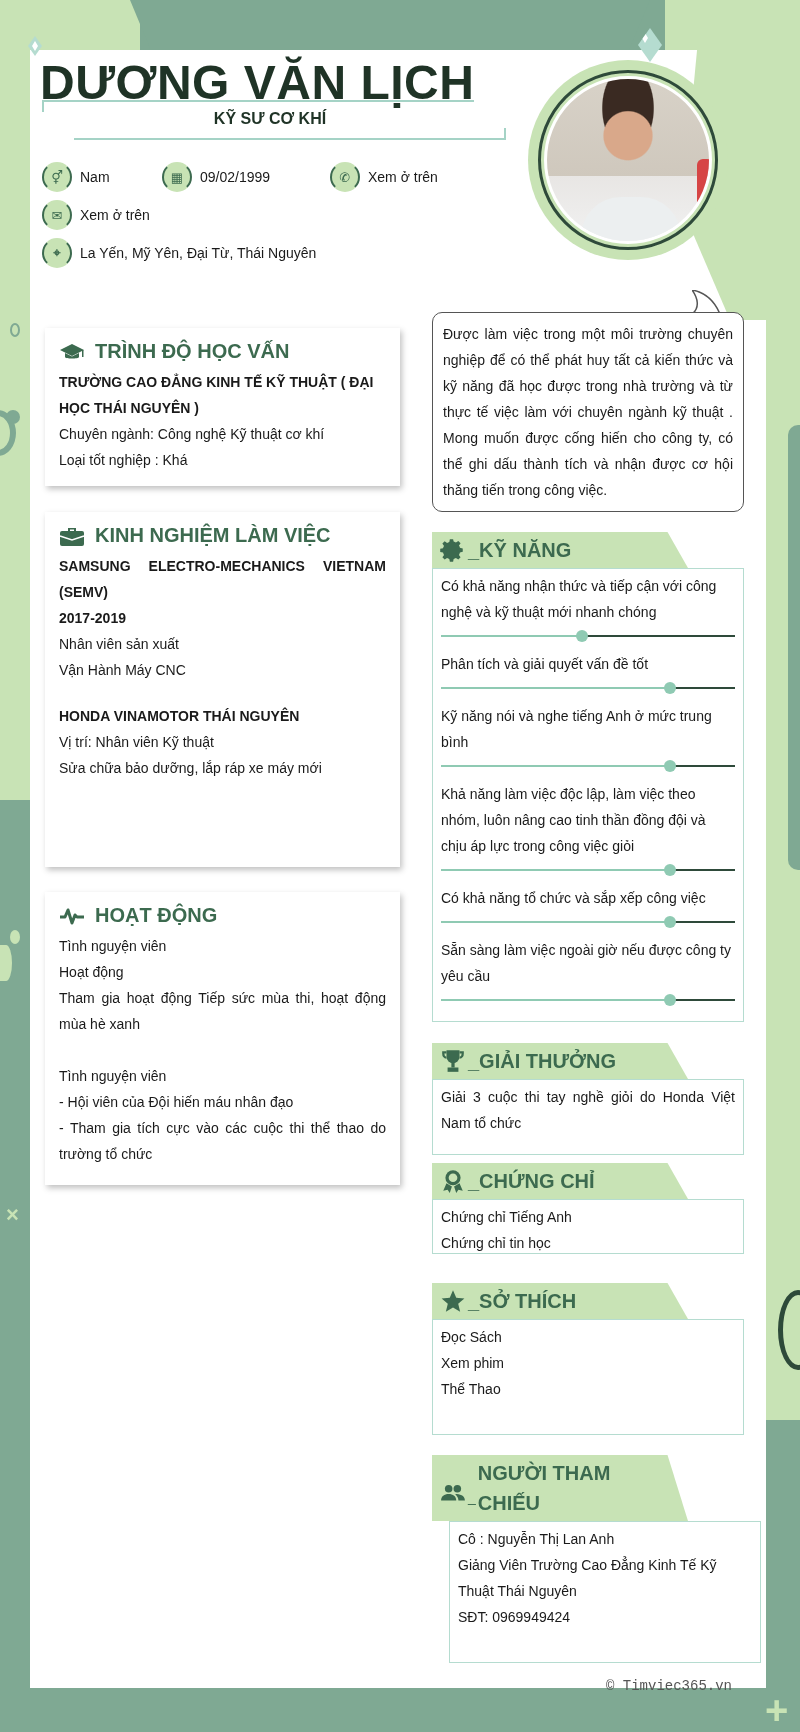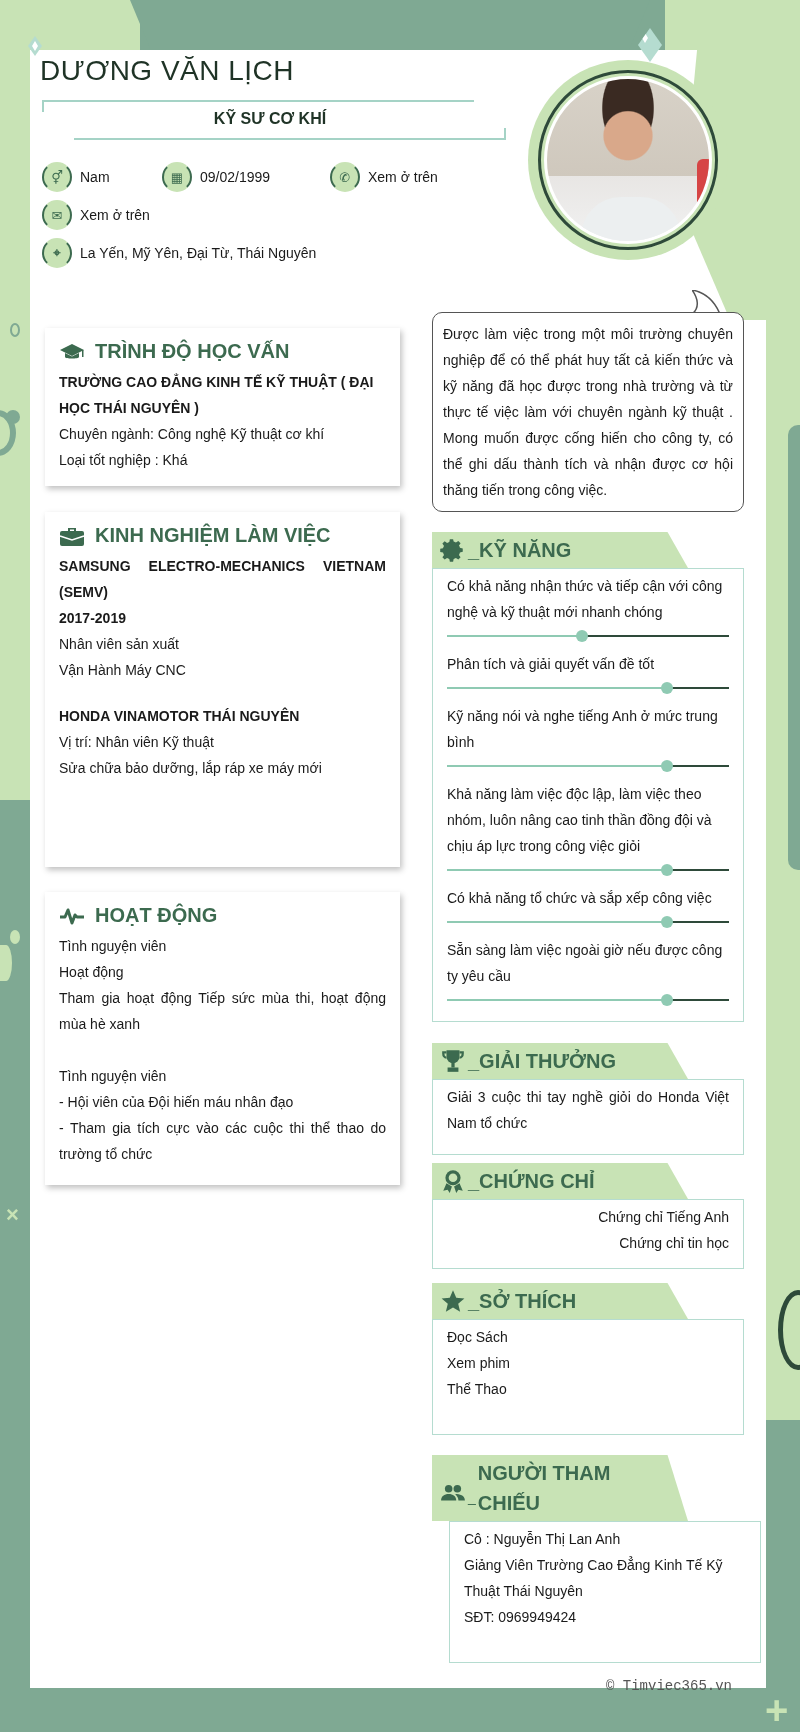--- a/index.html
+++ b/index.html
@@ -15,21 +15,21 @@
   #bg-right-dark { left: 766px; top: 1420px; width: 34px; height: 312px; background: #7fa993; }
   #bg-right-ring { left: 778px; top: 1290px; width: 40px; height: 80px; border: 5px solid #2e4a3a; border-radius: 50%; }
   #bg-left-dark { left: 0; top: 800px; width: 30px; height: 932px; background: #7fa993; }
 
   .page { position: absolute; left: 30px; top: 50px; width: 736px; height: 1638px; background: #fff; overflow: hidden; }
   .page-light-arc { position: absolute; left: 620px; top: -10px; width: 160px; height: 280px; background: #c8e3b5; clip-path: polygon(30% 0, 100% 0, 100% 100%, 50% 100%, 20% 60%); }
 
   .deco-diamond { position: absolute; width: 14px; height: 20px; background: #b5dcd0; clip-path: polygon(50% 0, 100% 50%, 50% 100%, 0 50%); }
   .deco-diamond::after { content: ""; position: absolute; left: 4px; top: 5px; width: 6px; height: 10px; background: #fff; clip-path: polygon(50% 0, 100% 50%, 50% 100%, 0 50%); }
 
-  .name { position: absolute; left: 40px; top: 55px; font-size: 28px; font-weight: normal; color: #1f3326; letter-spacing: 0.5px; }
+  .name { position: absolute; left: 40px; top: 55px; font-size: 48px; font-weight: bold; color: #1f3326; letter-spacing: 0.5px; }
   .name-line { position: absolute; left: 42px; top: 100px; width: 432px; height: 2px; background: #a5d3c6; }
   .name-line-tick { position: absolute; left: 42px; top: 100px; width: 2px; height: 12px; background: #a5d3c6; }
   .job-title { position: absolute; left: 60px; top: 110px; width: 420px; text-align: center; font-size: 16px; font-weight: bold; color: #1f3326; }
   .job-line { position: absolute; left: 74px; top: 138px; width: 432px; height: 2px; background: #a5d3c6; }
   .job-line-tick { position: absolute; left: 504px; top: 128px; width: 2px; height: 12px; background: #a5d3c6; }
 
   .contact { position: absolute; display: flex; align-items: center; gap: 8px; font-size: 14px; color: #1a1a1a; }
   .cicon { width: 30px; height: 30px; border-radius: 50%; background: #c8e3b5; border: 2px solid #3c6a4f; border-top-color: transparent; border-bottom-color: transparent; display: flex; align-items: center; justify-content: center; color: #3c6a4f; font-size: 13px; font-weight: bold; }
 
   .avatar-wrap { position: absolute; left: 528px; top: 60px; width: 200px; height: 200px; border-radius: 50%; background: #c8e3b5; }
@@ -44,21 +44,21 @@
   .line { font-size: 14px; line-height: 26px; color: #1a1a1a; }
   .bold { font-weight: bold; }
   .justify { text-align: justify; text-align-last: left; }
   .spacer { height: 20px; }
 
   .bubble { position: absolute; left: 432px; top: 312px; width: 312px; height: 200px; border: 1.5px solid #555; border-radius: 10px; padding: 8px 10px; font-size: 14px; line-height: 26px; text-align: justify; background: #fff; }
   .bubble-tail { position: absolute; left: 692px; top: 290px; width: 28px; height: 24px; }
 
   .rsec-head { position: absolute; left: 432px; height: 36px; width: 256px; background: #c8e3b5; clip-path: polygon(0 0, 92% 0, 100% 100%, 0 100%); display: flex; align-items: center; padding-left: 8px; gap: 2px; font-size: 20px; font-weight: bold; color: #3c6a4f; }
   .rsec-head svg { width: 26px; height: 26px; fill: #3c6a4f; }
-  .rsec-body { position: absolute; left: 432px; width: 312px; border: 1.5px solid #b5dcd0; padding: 4px 14px; background: #fff; }
+  .rsec-body { position: absolute; left: 432px; width: 312px; border: 1.5px solid #b5dcd0; padding: 4px 8px; background: #fff; }
   .skill { margin-bottom: 6px; }
   .skill-text { font-size: 14px; line-height: 26px; }
   .bar { position: relative; height: 14px; margin: 4px 0 8px 0; }
   .bar-bg { position: absolute; left: 0; right: 0; top: 6px; height: 2px; background: #2e4a3a; }
   .bar-fill { position: absolute; left: 0; top: 6px; height: 2px; background: #8fcab3; }
   .bar-dot { position: absolute; top: 1px; width: 12px; height: 12px; border-radius: 50%; background: #8fcab3; margin-left: -6px; }
 
   .footer { position: absolute; left: 606px; top: 1678px; font-family: "Liberation Mono", "DejaVu Sans Mono", monospace; font-size: 14px; color: #555; }
   .plus { position: absolute; left: 765px; top: 1690px; color: #c8e3b5; font-size: 40px; line-height: 40px; font-weight: bold; }
   .xmark { position: absolute; left: 6px; top: 1202px; color: #c8e3b5; font-size: 22px; font-weight: bold; }
@@ -256,21 +256,21 @@
 </div>
 
 <div class="rsec-head" style="top:1163px;">
   <svg viewBox="0 0 24 24">
       <circle cx="12" cy="9" r="7"></circle>
       <circle cx="12" cy="9" r="4" fill="#c8e3b5"></circle>
       <path d="M6 14l-3 7 4-1 2 3 2-6zM18 14l3 7-4-1-2 3-2-6z"></path>
     </svg>
   <span>_CHỨNG CHỈ</span>
 </div>
-<div class="rsec-body" style="top:1199px;height:70px;text-align:right;">
+<div class="rsec-body" style="top:1199px;height:55px;">
   <div class="line">Chứng chỉ Tiếng Anh</div>
   <div class="line">Chứng chỉ tin học</div>
 </div>
 
 <div class="rsec-head" style="top:1283px;">
   <svg viewBox="0 0 24 24">
       <path d="M12 2l3 7 7.5.6-5.7 5 1.8 7.4L12 18l-6.6 4 1.8-7.4-5.7-5L9 9z"></path>
     </svg>
   <span>_SỞ THÍCH</span>
 </div>

